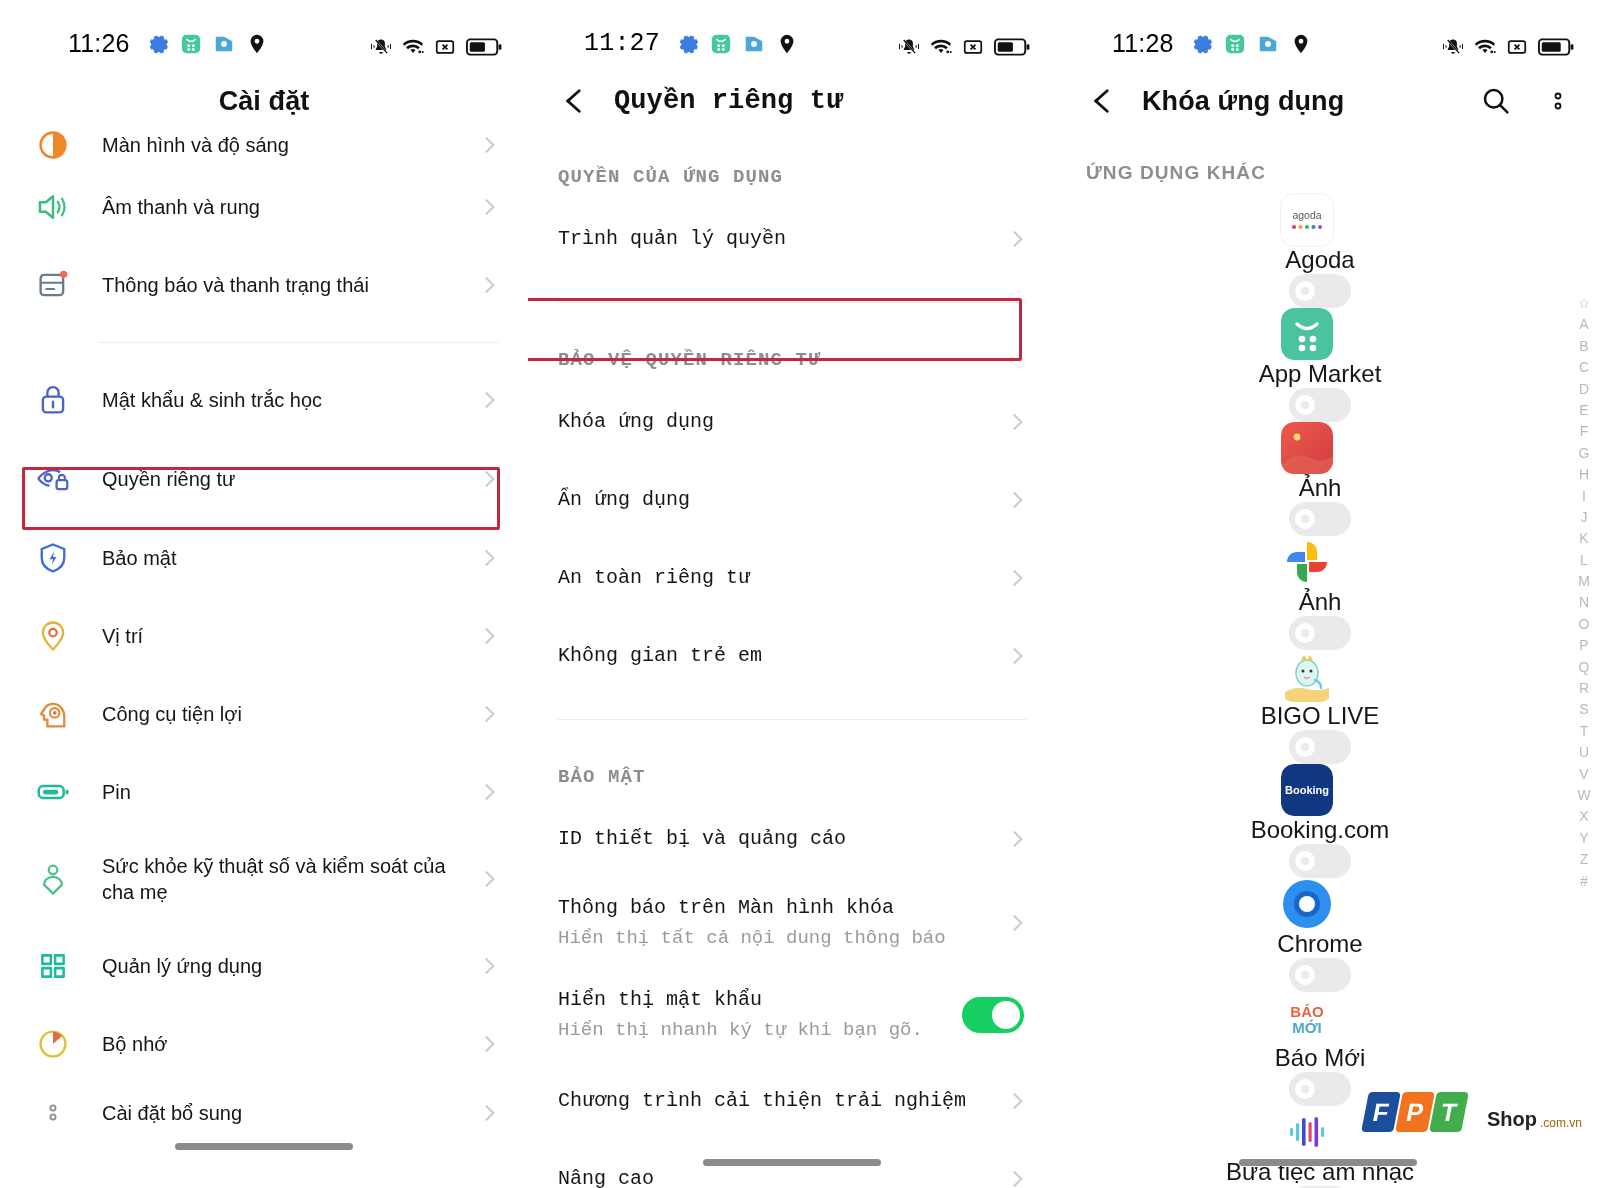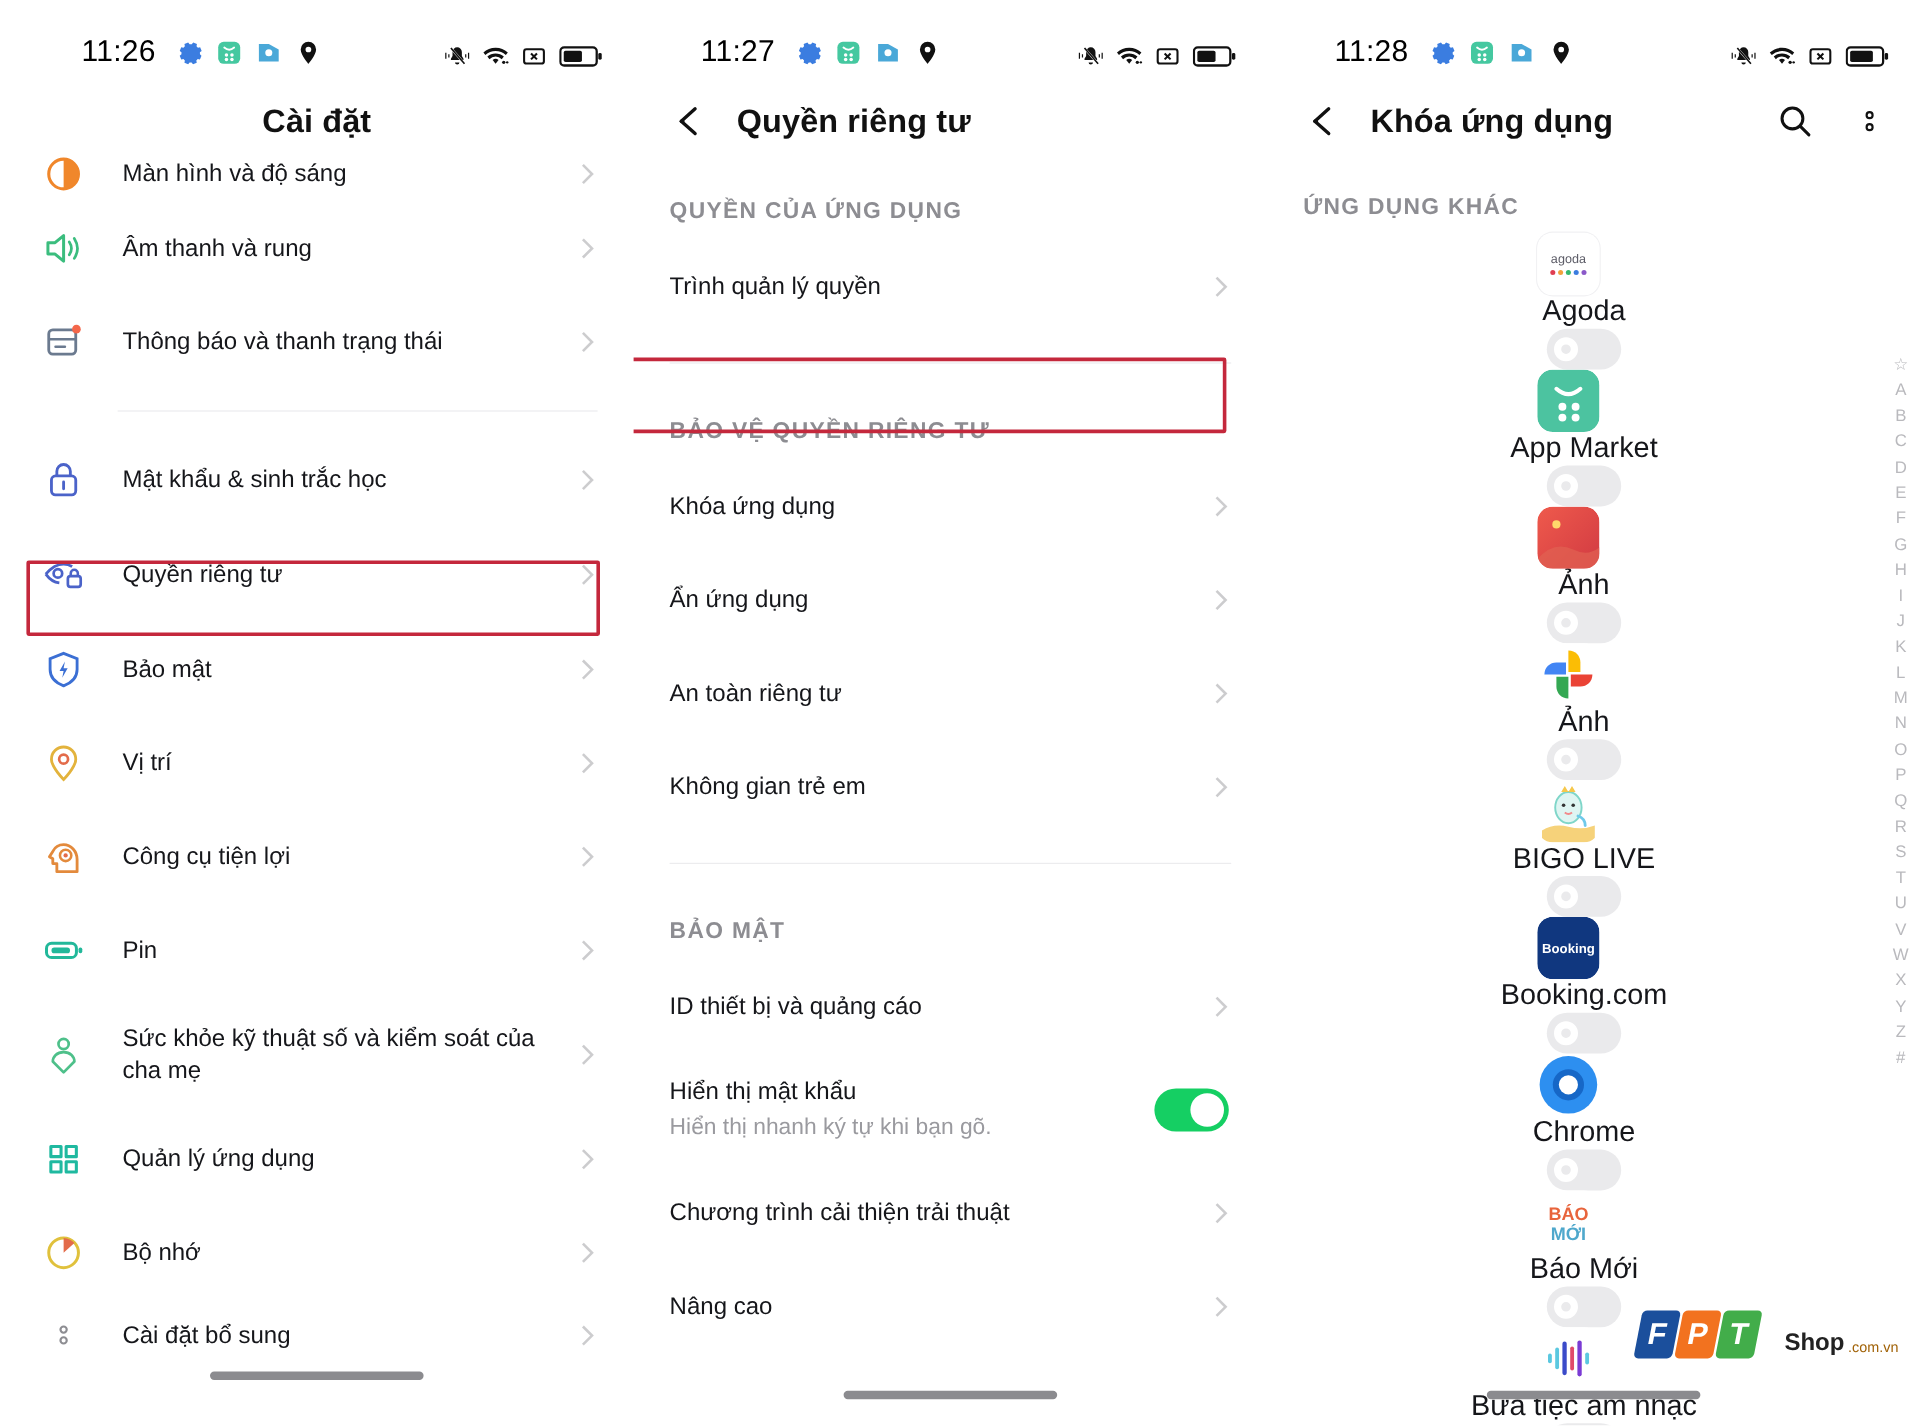--- a/index.html
+++ b/index.html
@@ -6,21 +6,21 @@
   * { box-sizing: border-box; margin: 0; padding: 0; }
   html, body {
     width: 1600px; height: 1188px;
     background: #ffffff;
     font-family: "Liberation Sans", sans-serif;
     overflow: hidden;
   }
   .screens { display: flex; width: 1600px; height: 1188px; }
   .screen { position: relative; height: 1188px; background: #fff; overflow: hidden; flex: 0 0 auto; }
   .screen.s1 { width: 528px; }
-  .screen.s2 { width: 528px; }
+  .screen.s2 { width: 528px; font-family: Liberation Mono, monospace; }
   .screen.s3 { width: 544px; }
 
   
   .statusbar {
     height: 58px; display: flex; align-items: flex-end;
     padding: 0 26px 0 0; position: relative;
   }
   .sb-left { display: flex; align-items: center; gap: 11px; }
   .sb-time {
     font-size: 25px; font-weight: 500; color: #000;
@@ -513,29 +513,38 @@
 
       <div class="divider" style="margin:24px 30px"></div>
 
       <div class="sec-label">BẢO MẬT</div>
       <div class="row" style="padding-left:30px">
         <div class="row-label">ID thiết bị và quảng cáo</div>
         <svg class="chev" viewBox="0 0 24 24">
             <path d="M9 5l7 7-7 7" fill="none" stroke="#6d6d72" stroke-width="2"></path>
           </svg>
       </div>
+      <div class="row" style="padding-left:30px;min-height:90px">
+        <div style="flex:1 1 auto;padding-right:14px">
+          <div class="row-label" style="padding:0">Thông báo trên Màn hình khóa</div>
+          <div class="row-sub">Hiển thị tất cả nội dung thông báo</div>
+        </div>
+        <svg class="chev" viewBox="0 0 24 24">
+            <path d="M9 5l7 7-7 7" fill="none" stroke="#6d6d72" stroke-width="2"></path>
+          </svg>
+      </div>
       <div class="row" style="padding-left:30px;padding-right:32px;min-height:94px">
         <div style="flex:1 1 auto;padding-right:14px">
           <div class="row-label" style="padding:0">Hiển thị mật khẩu</div>
           <div class="row-sub">Hiển thị nhanh ký tự khi bạn gõ.</div>
         </div>
         <div class="tg on"></div>
       </div>
       <div class="row" style="padding-left:30px">
-        <div class="row-label">Chương trình cải thiện trải thuật</div>
+        <div class="row-label">Chương trình cải thiện trải nghiệm</div>
         <svg class="chev" viewBox="0 0 24 24">
             <path d="M9 5l7 7-7 7" fill="none" stroke="#6d6d72" stroke-width="2"></path>
           </svg>
       </div>
       <div class="row" style="padding-left:30px">
         <div class="row-label">Nâng cao</div>
         <svg class="chev" viewBox="0 0 24 24">
             <path d="M9 5l7 7-7 7" fill="none" stroke="#6d6d72" stroke-width="2"></path>
           </svg>
       </div>

